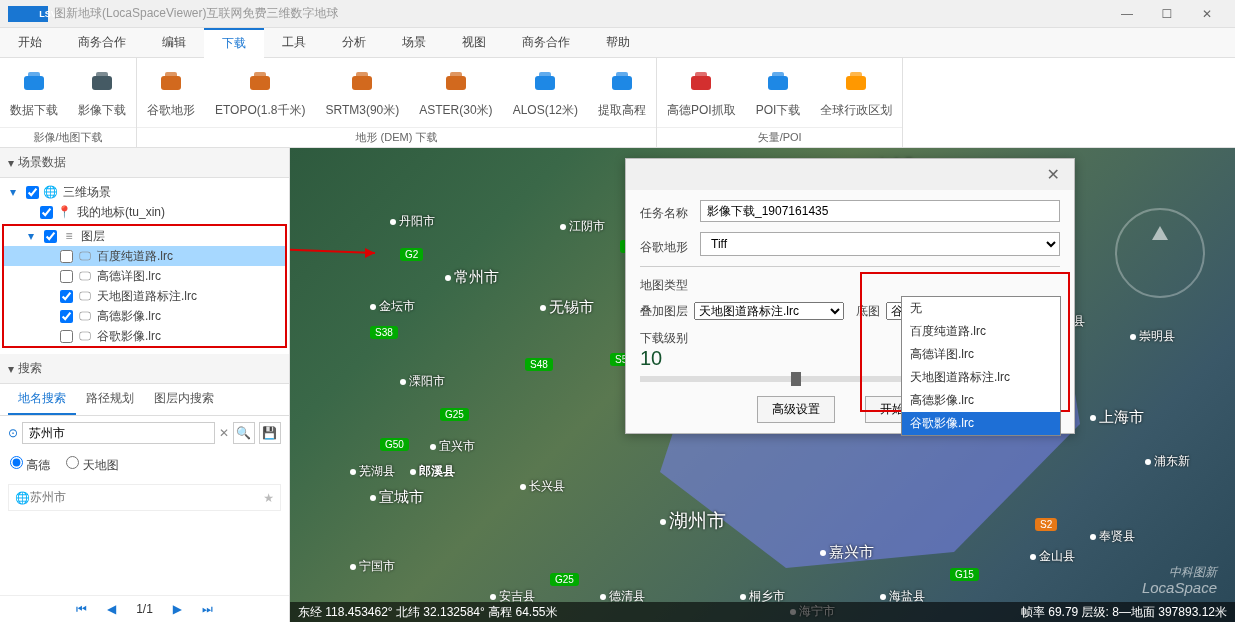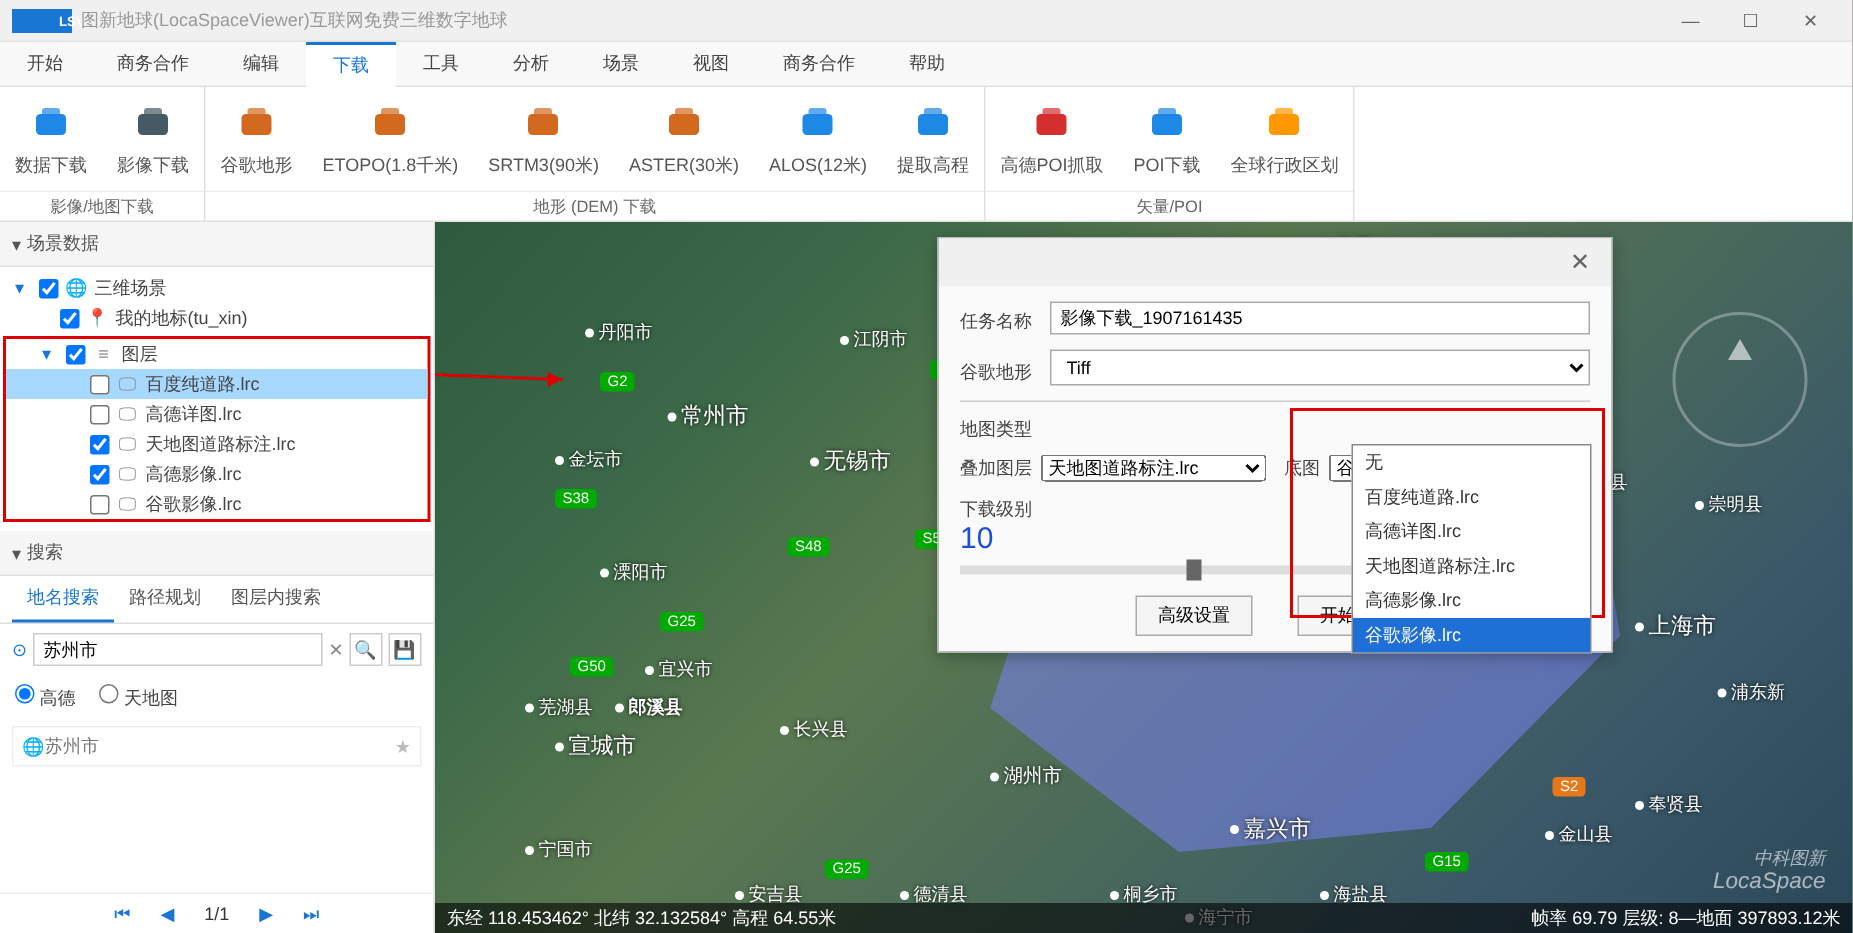--- a/index.html
+++ b/index.html
@@ -73,21 +73,21 @@
 .dialog-title .close { margin-left: auto; font-size: 16px; color: #666; padding: 0 4px; }
 .dialog-body { padding: 10px 14px; }
 .form-row { display: flex; align-items: flex-end; margin-bottom: 10px; }
 .form-row label { width: 60px; color: #444; }
 .form-row input, .form-row select { flex: 1; border: 1px solid #aaa; padding: 3px 6px; background: #fff; }
 .sep { border-top: 1px solid #ccc; margin: 6px 0 10px; }
 .two-col { display: flex; gap: 12px; }
 .two-col .col { display: flex; align-items: center; flex: 1; }
 .two-col label { margin-right: 6px; color: #444; }
 .level-row { display: flex; align-items: center; margin-top: 10px; }
-.level-row .big { font-size: 20px; color: #1d4ed8; }
+.level-row .big { font-size: 20px; color: #14532d; }
 .level-row .info { margin-left: auto; color: #555; }
 .btns { display: flex; justify-content: center; gap: 30px; margin-top: 14px; }
 .btns button { padding: 4px 14px; border: 1px solid #aaa; background: #f5f5f5; }
 
 .dropdown-pop { position: absolute; left: 611px; top: 148px; width: 160px; background: #fff; border: 1px solid #888; z-index: 20; }
 .dropdown-pop .opt { padding: 3px 8px; color: #333; }
 .dropdown-pop .opt.sel { background: #1e6fd6; color: #fff; }
 .redbox2 { position: absolute; border: 2px solid #d00; pointer-events: none; }
 </style>
 </head>
@@ -340,21 +340,21 @@
         <div class="map-label" style="left: 800px; top: 260px; font-size: 15px;"><span class="map-dot"></span>上海市</div>
         <div class="map-label" style="left: 855px; top: 305px;"><span class="map-dot"></span>浦东新</div>
         <div class="map-label" style="left: 800px; top: 380px;"><span class="map-dot"></span>奉贤县</div>
         <div class="map-label" style="left: 740px; top: 400px;"><span class="map-dot"></span>金山县</div>
         <div class="map-label" style="left: 530px; top: 395px; font-size: 15px;"><span class="map-dot"></span>嘉兴市</div>
         <div class="map-label" style="left: 450px; top: 440px;"><span class="map-dot"></span>桐乡市</div>
         <div class="map-label" style="left: 590px; top: 440px;"><span class="map-dot"></span>海盐县</div>
         <div class="map-label" style="left: 500px; top: 455px;"><span class="map-dot"></span>海宁市</div>
         <div class="map-label" style="left: 310px; top: 440px;"><span class="map-dot"></span>德清县</div>
         <div class="map-label" style="left: 200px; top: 440px;"><span class="map-dot"></span>安吉县</div>
-        <div class="map-label" style="left: 370px; top: 360px; font-size: 13px;"><span class="map-dot"></span>湖州市</div>
+        <div class="map-label" style="left: 370px; top: 360px; font-size: 19px;"><span class="map-dot"></span>湖州市</div>
         <div class="map-label" style="left: 230px; top: 330px;"><span class="map-dot"></span>长兴县</div>
         <div class="map-label" style="left: 140px; top: 290px;"><span class="map-dot"></span>宜兴市</div>
         <div class="map-label" style="left: 80px; top: 340px; font-size: 15px;"><span class="map-dot"></span>宣城市</div>
         <div class="map-label" style="left: 60px; top: 315px;"><span class="map-dot"></span>芜湖县</div>
         <div class="map-label" style="left: 120px; top: 315px; font-weight: bold;"><span class="map-dot"></span>郎溪县</div>
         <div class="map-label" style="left: 110px; top: 225px;"><span class="map-dot"></span>溧阳市</div>
         <div class="map-label" style="left: 80px; top: 150px;"><span class="map-dot"></span>金坛市</div>
         <div class="map-label" style="left: 100px; top: 65px;"><span class="map-dot"></span>丹阳市</div>
         <div class="map-label" style="left: 155px; top: 120px; font-size: 15px;"><span class="map-dot"></span>常州市</div>
         <div class="map-label" style="left: 250px; top: 150px; font-size: 15px;"><span class="map-dot"></span>无锡市</div>

